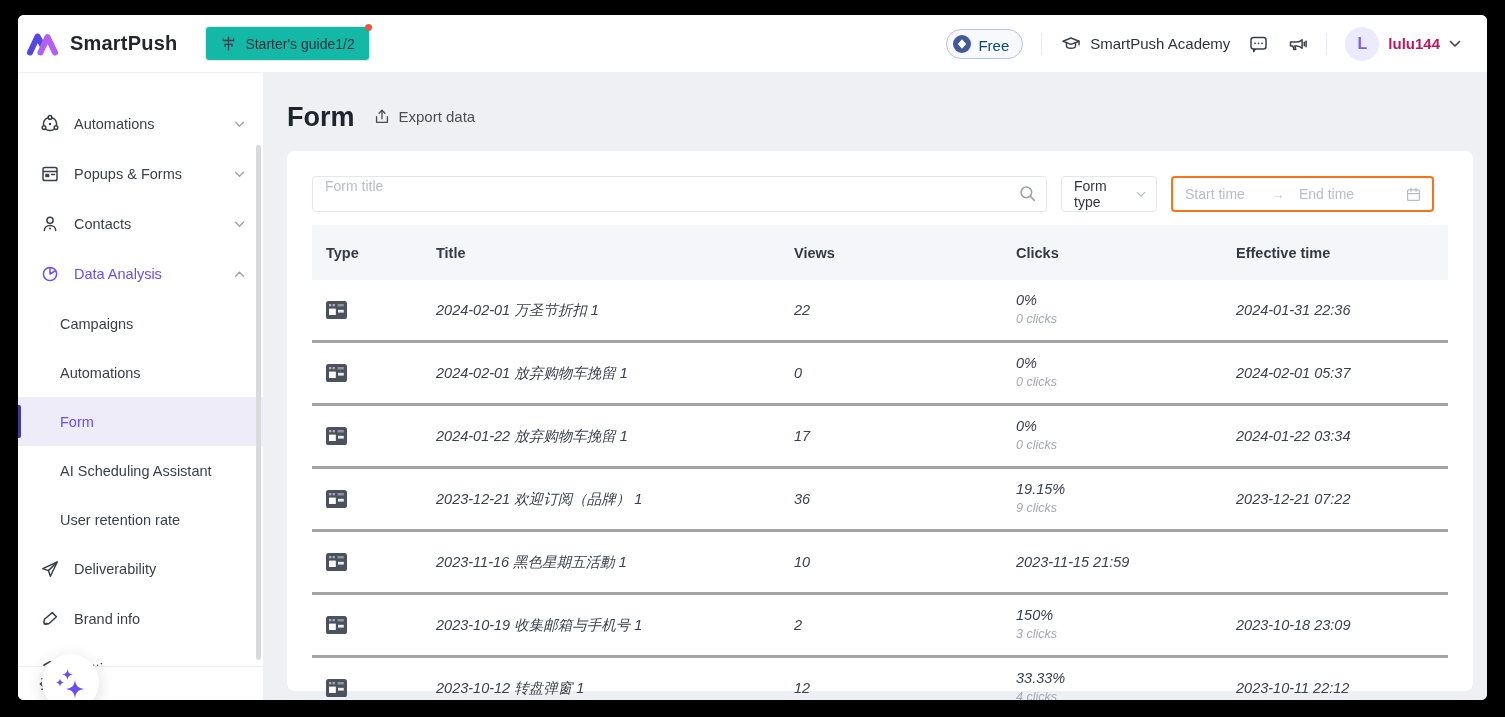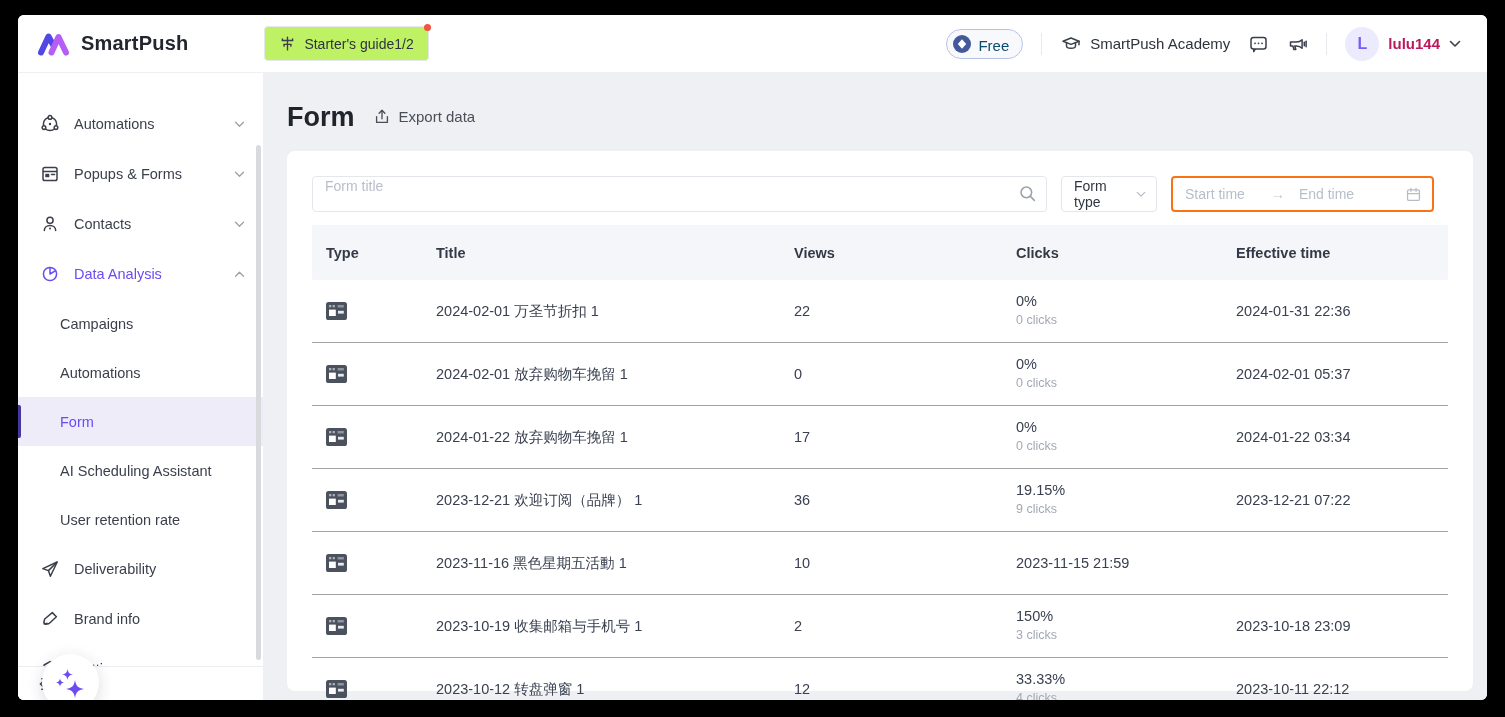--- a/index.html
+++ b/index.html
@@ -1,23 +1,23 @@
 <!DOCTYPE html>
 <html><head>
 <meta charset="utf-8">
 <style>
   * { margin:0; padding:0; box-sizing:border-box; }
   html,body { width:1505px; height:717px; background:#000; font-family:"Liberation Sans","DejaVu Sans",sans-serif; }
   .screen { position:absolute; left:18px; top:15px; width:1469px; height:685px; background:#fff; border-radius:6px; overflow:hidden; }
 
   
-  .topbar { position:absolute; left:0; top:0; right:0; height:58px; background:#fff; border-bottom:1px solid #eef0f2; display:flex; align-items:center; padding:0 26px 0 19px;gap:48px; }
+  .topbar { position:absolute; left:0; top:0; right:0; height:58px; background:#fff; border-bottom:1px solid #eef0f2; display:flex; align-items:center; padding:0 26px 0 8px; }
   .brand { display:flex; align-items:center; gap:10px; }
   .brand-name { font-size:20px; font-weight:700; color:#23262e; letter-spacing:.2px; }
-  .guide-btn { position:relative; margin-left:28px; display:flex; align-items:center; gap:8px; border:1px solid #e4e7ec; border-radius:4px; padding:8px 14px; font-size:14px; color:#2e333c; background:#bef264; cursor:pointer; }
+  .guide-btn { position:relative; margin-left:28px; display:flex; align-items:center; gap:8px; border:1px solid #e4e7ec; border-radius:4px; padding:8px 14px; font-size:14px; color:#2e333c; background:#14b8a6; cursor:pointer; }
   .guide-dot { position:absolute; top:-3px; right:-3px; width:7px; height:7px; border-radius:50%; background:#f2543d; }
   .topbar-right { margin-left:auto; display:flex; align-items:center; gap:18px; }
   .free-badge { display:flex; align-items:flex-end; gap:6px; border:1px solid #b7c3e3; background:#f7f9fd; color:#0c4a6e; font-size:15px; border-radius:15px; padding:4px 13px 4px 5px; cursor:pointer; }
   .vdiv { width:1px; height:22px; background:#e7e9ee; }
   .academy { display:flex; align-items:center; gap:8px; font-size:15px; color:#2e333c; cursor:pointer; }
   .icon-btn { display:flex; align-items:center; cursor:pointer; }
   .user { display:flex; align-items:center; gap:9px; cursor:pointer; }
   .avatar { width:34px; height:34px; border-radius:50%; background:#eceafd; color:#7b5bf7; font-size:16px; font-weight:600; display:flex; align-items:center; justify-content:center; }
   .user-name { font-size:15px; font-weight:700; color:#be185d; }
 
@@ -43,21 +43,21 @@
   .search-box { position:relative; width:735px; height:36px; }
   .search-box input { width:100%; height:100%; border:1px solid #e3e6eb; border-radius:4px; padding:0 36px 16px 12px; font-size:14px; color:#3a4050; outline:none; font-family:inherit; }
   .search-box input::placeholder { color:#b8bec9; }
   .search-ic { position:absolute; right:10px; top:8px; }
   .select-box { width:96px; height:36px; border:1px solid #e3e6eb; border-radius:4px; display:flex; align-items:center; justify-content:space-between; padding:0 10px 0 12px; font-size:14px; color:#2f3540; cursor:pointer; }
   .range-box { width:263px; height:36px; border:2px solid #f97316; border-radius:4px; display:flex; align-items:center; padding:0 10px 0 12px; font-size:14px; color:#b8bec9; cursor:pointer; }
   .range-box .arrow { margin:0 14px 0 26px; color:#c2c7d1; }
   .range-box .cal { margin-left:auto; }
 
   .thead { margin-top:13px; height:55px; background:#f5f6f9; border-radius:2px; display:grid; grid-template-columns:110px 358px 222px 220px 1fr; align-items:center; padding-left:14px; font-size:14.5px; font-weight:700; color:#333946; }
-  .trow { height:63px; display:grid; grid-template-columns:110px 358px 222px 220px 1fr; align-items:center; padding-left:14px; border-bottom:1px solid #a3a3a3; font-size:14.5px; color:#3a4050; }
+  .trow { height:63px; display:grid; grid-template-columns:110px 358px 222px 220px 1fr; align-items:center; padding-left:14px; border-bottom:3px solid #a3a3a3; font-size:14.5px; color:#3a4050;font-style:italic; }
   .clicks-cell { display:flex; flex-direction:column; justify-content:center; gap:4px; line-height:1.1; }
   .clicks-sub { font-size:12.5px; color:#a3a9b4; }
   svg { display:block; }
 </style>
 </head>
 <body>
 
 <div class="screen">
 
   <div class="topbar">

